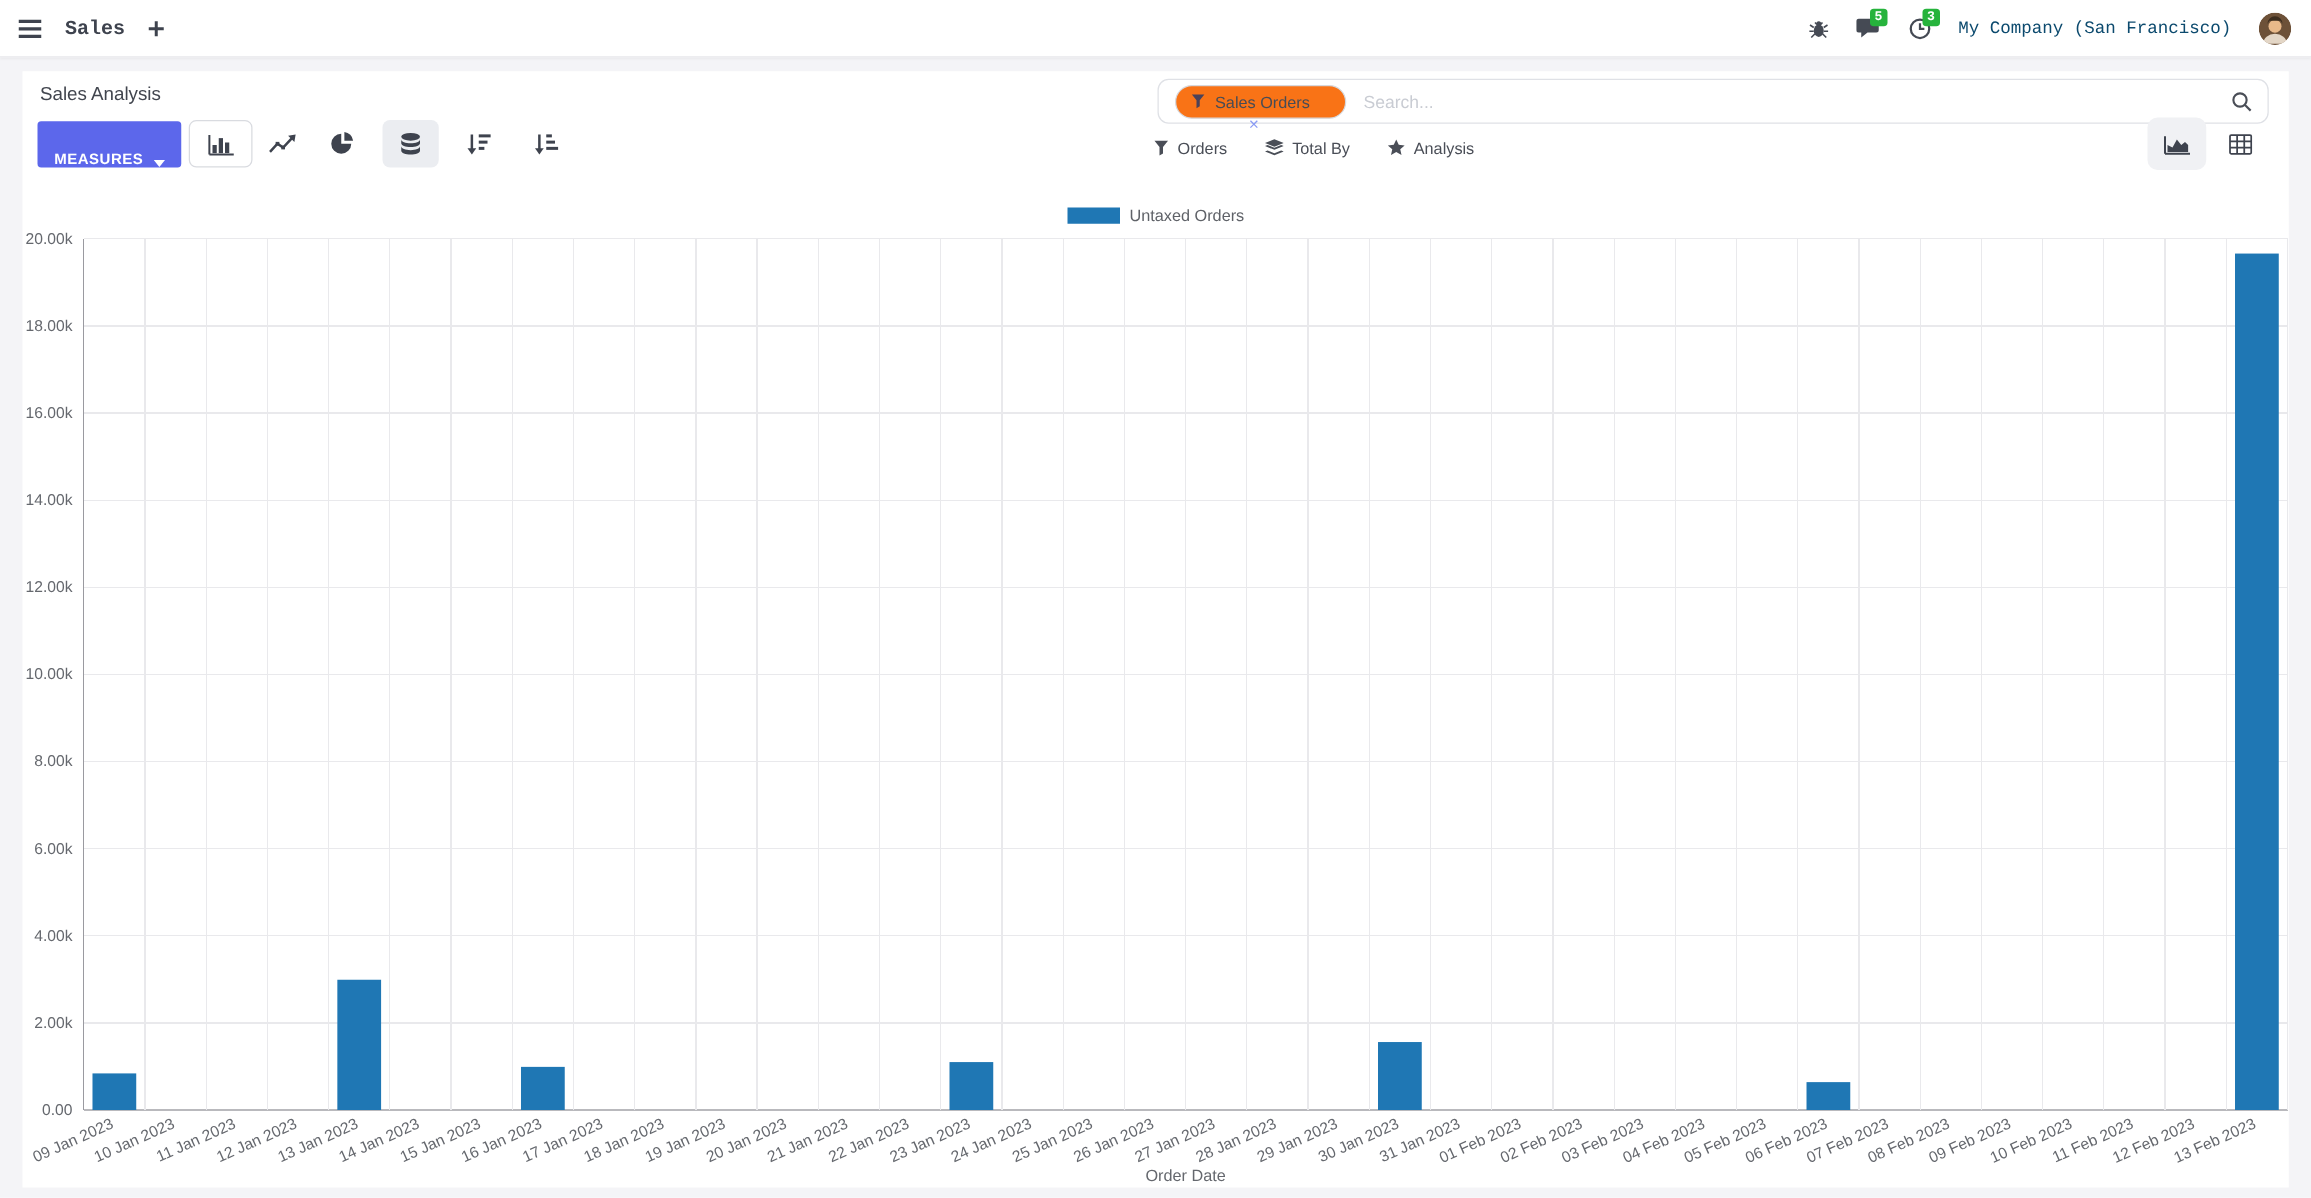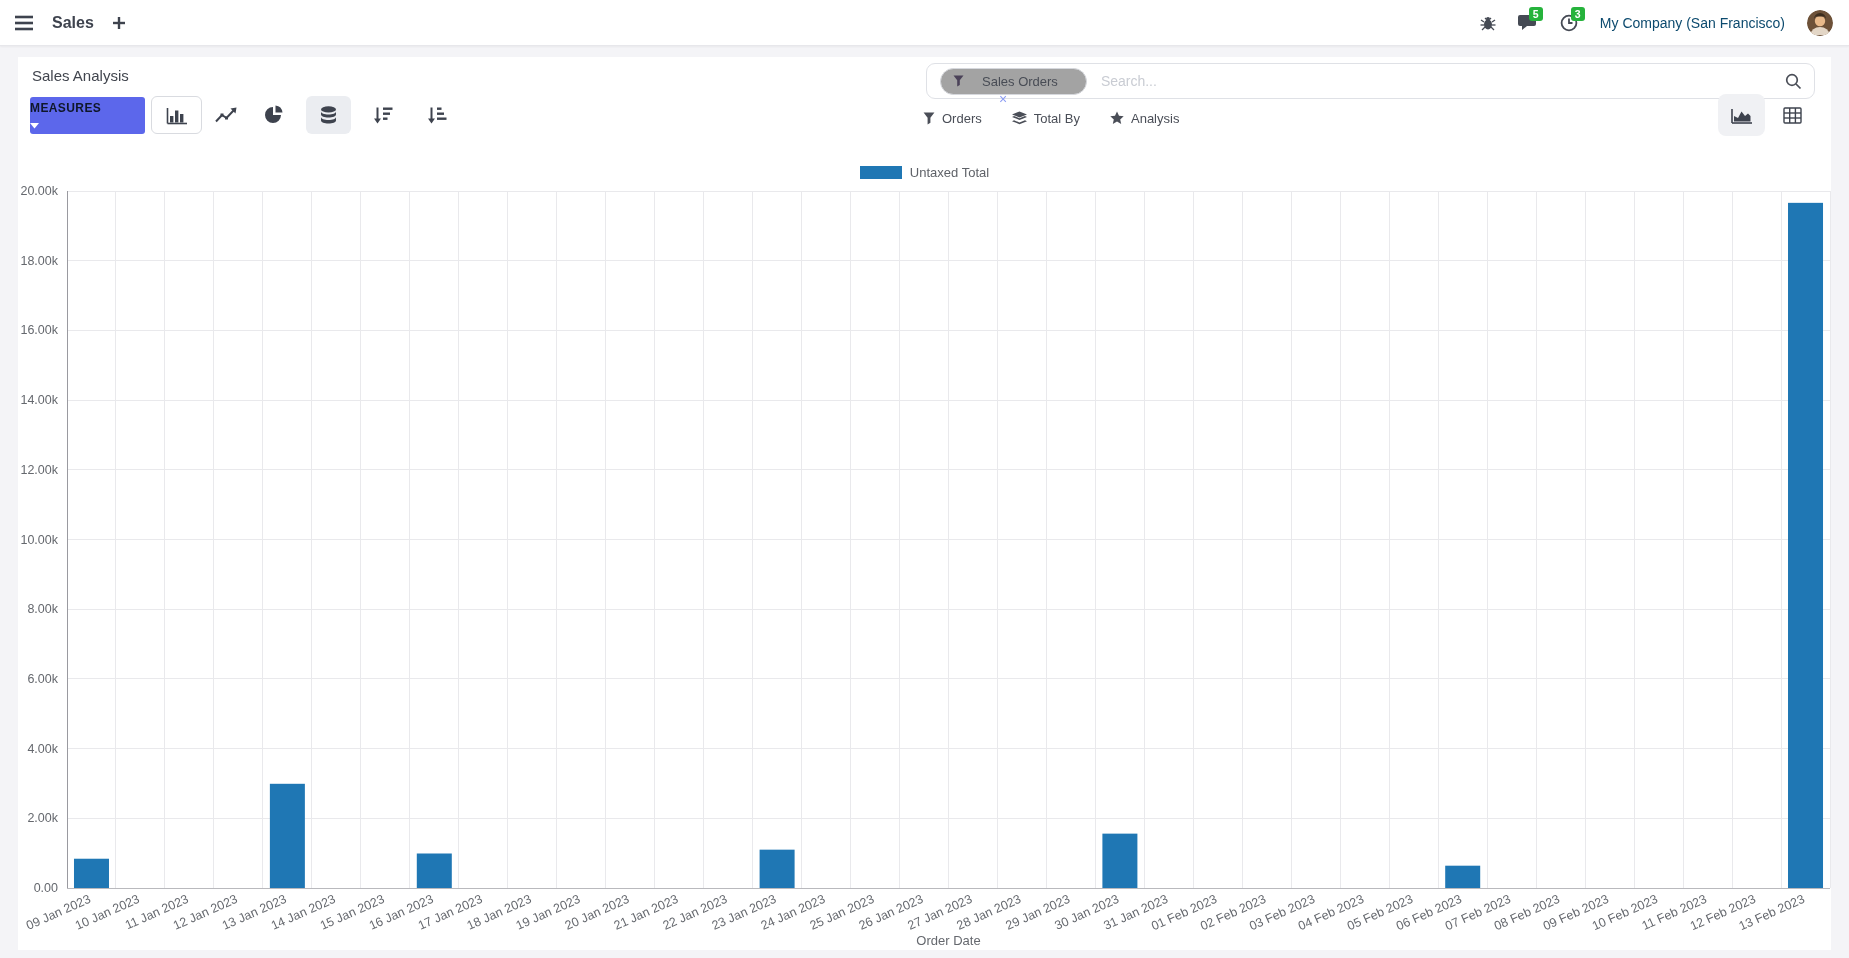--- a/index.html
+++ b/index.html
@@ -8,21 +8,21 @@
     background: #f4f4f7;
     font-family: "Liberation Sans", sans-serif;
     color: #42464f;
   }
   
   .navbar {
     position: absolute; left: 0; top: 0; width: 1849px; height: 46px;
     background: #fff; border-bottom: 1px solid #e7e7eb;
     box-shadow: 0 1px 2px rgba(0,0,0,.05);
     display: flex; align-items: center; justify-content: space-between;
-    padding: 0 16px 0 14px; z-index: 5;
+    padding: 0 16px 0 14px; z-index: 5; font-family: Liberation Mono, monospace;
   }
   .nav-left { display: flex; align-items: center; gap: 18px; }
   .nav-right { display: flex; align-items: center; gap: 22px; }
   .nav-icon { display: inline-flex; align-items: center; justify-content: center; cursor: pointer; }
   .app-name { font-size: 16px; font-weight: 600; color: #3e434e; cursor: pointer; }
   .badge-wrap { position: relative; }
   .count-badge {
     position: absolute; top: -7px; left: 11px;
     background: #26b33c; color: #fff; font-size: 10.5px; font-weight: 700;
     padding: 1px 4px; border-radius: 3px; line-height: 12px;
@@ -38,45 +38,44 @@
     position: absolute; left: 14px; top: 10px;
     font-size: 15px; color: #41454e;
   }
   
   .measures-row {
     position: absolute; left: 12px; top: 39px;
     display: flex; align-items: center;
   }
   .btn-measures {
     width: 115px; height: 37px; border: none; border-radius: 3px;
-    background: #5C67EB; color: #0f172a; font-family: inherit;
+    background: #5C67EB; color: #ffffff; font-family: inherit;
     font-size: 12px; font-weight: 600; letter-spacing: .4px;
-    display: inline-flex; align-items: flex-start; justify-content: center; gap: 8px;
+    display: inline-flex; align-items: flex-end; justify-content: center; gap: 8px;
     cursor: pointer;
-    flex-direction: column;
   }
   .icon-btn {
     height: 38px; border: none; background: transparent; border-radius: 6px;
     display: inline-flex; align-items: center; justify-content: center;
     cursor: pointer;
   }
   .icon-btn.framed { width: 51px; margin-left: 6px; background: #fff; border: 1px solid #d9dbe0; }
   .icon-btn.plain { width: 48px; }
   .icon-btn.toggled { width: 45px; margin-left: 8px; background: #ebedf1; }
   .icon-btn.sorter { width: 44px; margin-left: 10px; }
   
   .searchbar {
     position: absolute; left: 908px; top: 6px; width: 889px; height: 36px;
     border: 1px solid #dfe1e6; border-radius: 9px; background: #fff;
     display: flex; align-items: center; padding: 0 12px 0 13px;
   }
   .facet {
-    display: inline-flex; align-items: center; gap: 18px;
+    display: inline-flex; align-items: center; gap: 8px;
     height: 27px; padding: 0 28px 0 12px;
-    border: 1px solid #d6d8dd; border-radius: 14px; background: #a3a3a3;
+    border: 1px solid #d6d8dd; border-radius: 14px; background: #f97316;
     font-size: 13px; color: #484c55; cursor: pointer; white-space: nowrap;
   }
   .facet-x {
     position: absolute; left: 72px; top: 28px;
     font-size: 14px; color: #8b9cf4; cursor: pointer; line-height: 14px;
     background: transparent; z-index: 2;
   }
   .search-placeholder { margin-left: 14px; font-size: 14px; color: #c9ccd3; flex: 1; }
   .mag { cursor: pointer; display: inline-flex; }
   
@@ -301,21 +300,21 @@
           <line x1="12.4" y1="1" x2="12.4" y2="16"></line>
           <line x1="1" y1="6" x2="18" y2="6"></line>
           <line x1="1" y1="11" x2="18" y2="11"></line>
         </g>
       </svg>
     </button>
   </div>
 
   <div class="legend">
     <span class="swatch" style="background: rgb(31, 119, 180);"></span>
-    <span class="legend-label">Untaxed Total</span>
+    <span class="legend-label">Untaxed Orders</span>
   </div>
 
   <svg class="chart" width="1813" height="793">
       <line x1="49" x2="1812" y1="731" y2="731" stroke="#b9b9bd" shape-rendering="crispEdges"></line>
       <text x="40" y="735" text-anchor="end" class="tick">0.00</text>
       <line x1="49" x2="1812" y1="661.3" y2="661.3" stroke="#e9e9ec" shape-rendering="crispEdges"></line>
       <text x="40" y="665.3" text-anchor="end" class="tick">2.00k</text>
       <line x1="49" x2="1812" y1="591.6" y2="591.6" stroke="#e9e9ec" shape-rendering="crispEdges"></line>
       <text x="40" y="595.6" text-anchor="end" class="tick">4.00k</text>
       <line x1="49" x2="1812" y1="521.9" y2="521.9" stroke="#e9e9ec" shape-rendering="crispEdges"></line>

